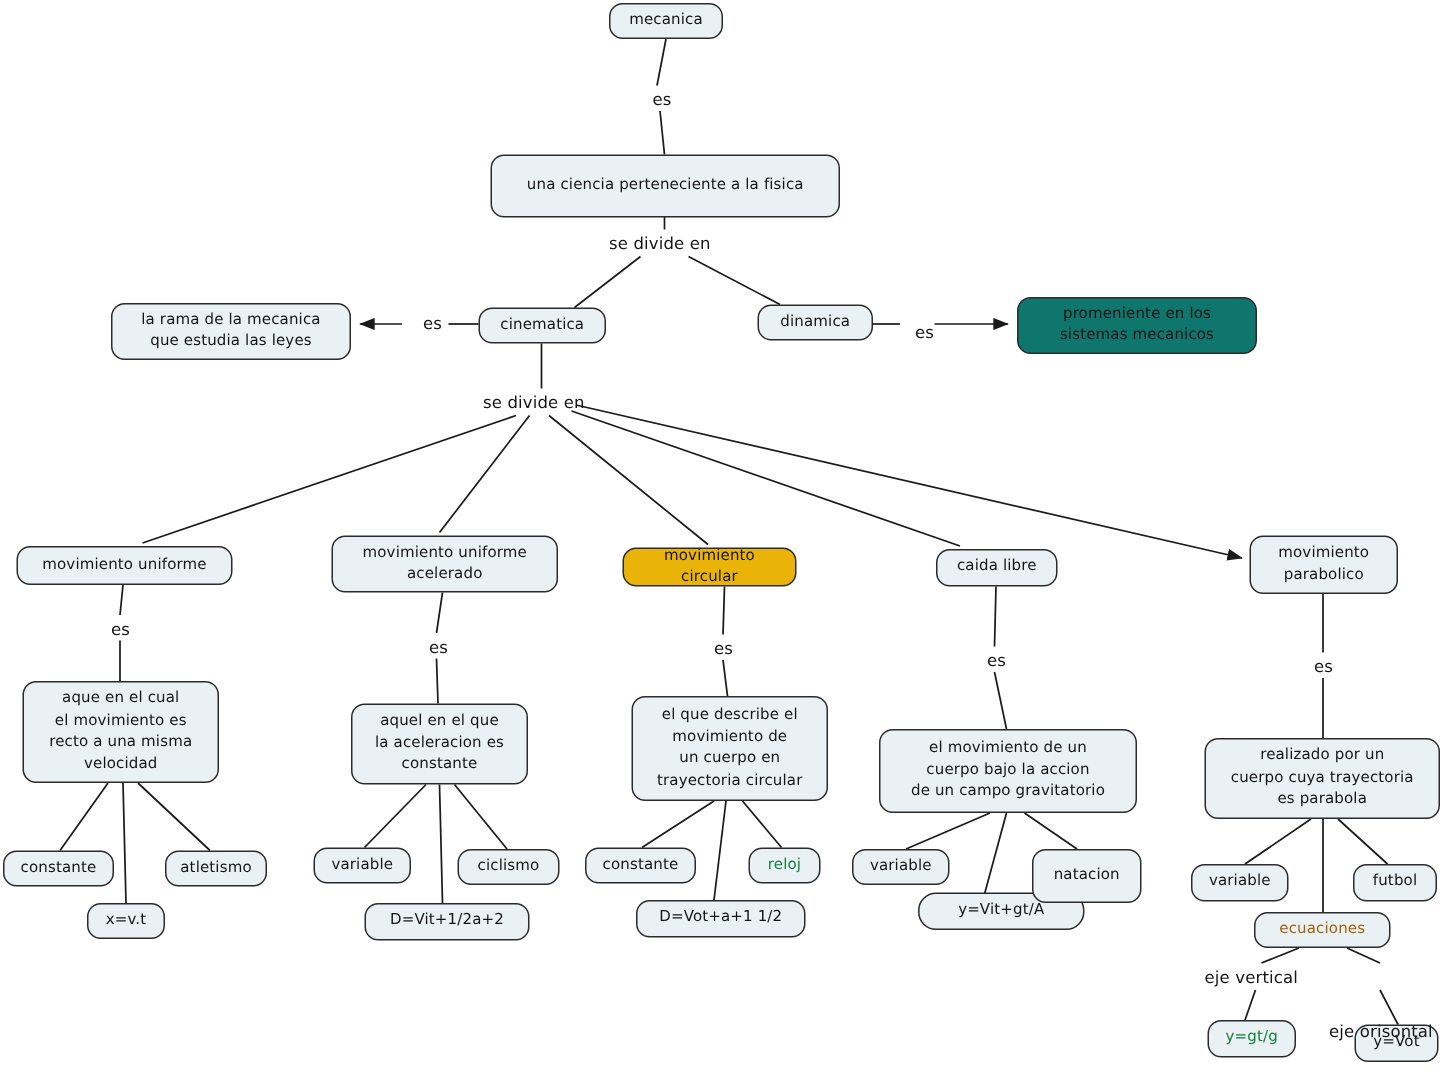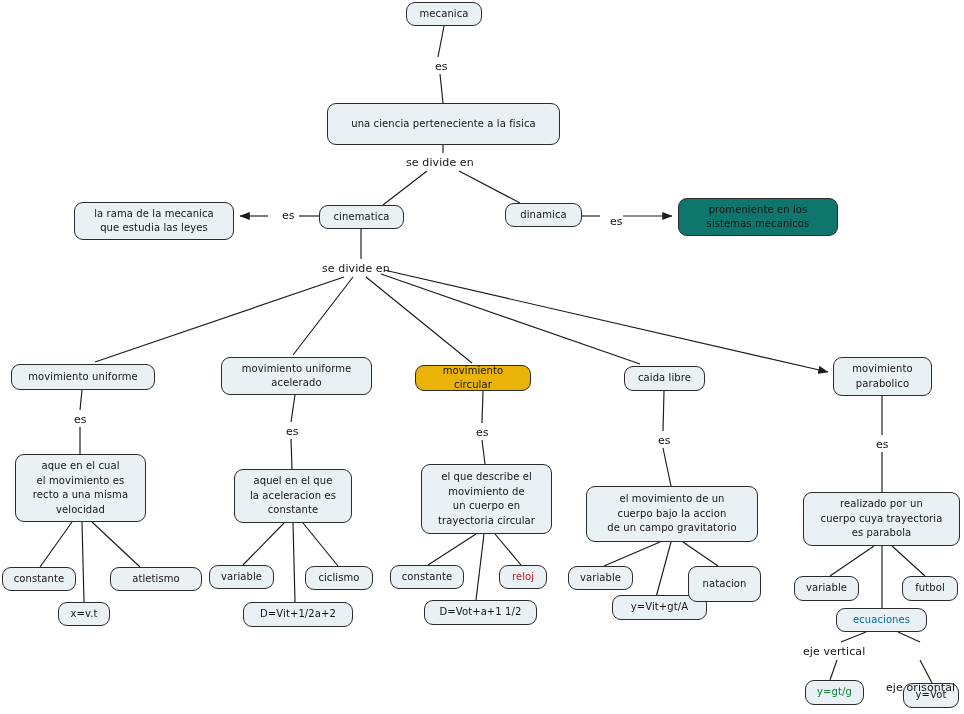--- a/index.html
+++ b/index.html
@@ -139,33 +139,33 @@
 un cuerpo en
 trayectoria circular</div>
       <div class="node" style="left: 586px; top: 486px; width: 172px; height: 56px; background: rgb(234, 241, 245); border-color: rgb(43, 43, 43); color: rgb(20, 20, 20);">el movimiento de un
 cuerpo bajo la accion
 de un campo gravitatorio</div>
       <div class="node" style="left: 803px; top: 492px; width: 157px; height: 54px; background: rgb(234, 241, 245); border-color: rgb(43, 43, 43); color: rgb(20, 20, 20);">realizado por un
 cuerpo cuya trayectoria
 es parabola</div>
       <div class="node" style="left: 2px; top: 567px; width: 74px; height: 24px; background: rgb(234, 241, 245); border-color: rgb(43, 43, 43); color: rgb(20, 20, 20);">constante</div>
       <div class="node" style="left: 58px; top: 602px; width: 52px; height: 24px; background: rgb(234, 241, 245); border-color: rgb(43, 43, 43); color: rgb(20, 20, 20);">x=v.t</div>
-      <div class="node" style="left: 110px; top: 567px; width: 92px; height: 24px; background: rgb(234, 241, 245); border-color: rgb(43, 43, 43); color: rgb(20, 20, 20);">atletismo</div>
+      <div class="node" style="left: 110px; top: 567px; width: 68px; height: 24px; background: rgb(234, 241, 245); border-color: rgb(43, 43, 43); color: rgb(20, 20, 20);">atletismo</div>
       <div class="node" style="left: 209px; top: 565px; width: 65px; height: 24px; background: rgb(234, 241, 245); border-color: rgb(43, 43, 43); color: rgb(20, 20, 20);">variable</div>
       <div class="node" style="left: 243px; top: 602px; width: 110px; height: 25px; background: rgb(234, 241, 245); border-color: rgb(43, 43, 43); color: rgb(20, 20, 20);">D=Vit+1/2a+2</div>
       <div class="node" style="left: 305px; top: 566px; width: 68px; height: 24px; background: rgb(234, 241, 245); border-color: rgb(43, 43, 43); color: rgb(20, 20, 20);">ciclismo</div>
       <div class="node" style="left: 390px; top: 565px; width: 74px; height: 24px; background: rgb(234, 241, 245); border-color: rgb(43, 43, 43); color: rgb(20, 20, 20);">constante</div>
       <div class="node" style="left: 424px; top: 600px; width: 113px; height: 25px; background: rgb(234, 241, 245); border-color: rgb(43, 43, 43); color: rgb(20, 20, 20);">D=Vot+a+1 1/2</div>
-      <div class="node" style="left: 499px; top: 565px; width: 48px; height: 24px; background: rgb(234, 241, 245); border-color: rgb(43, 43, 43); color: #b91c1c;">reloj</div>
+      <div class="node" style="left: 499px; top: 565px; width: 48px; height: 24px; background: rgb(234, 241, 245); border-color: rgb(43, 43, 43); color: #15803d;">reloj</div>
       <div class="node" style="left: 568px; top: 566px; width: 65px; height: 24px; background: rgb(234, 241, 245); border-color: rgb(43, 43, 43); color: rgb(20, 20, 20);">variable</div>
-      <div class="node" style="left: 612px; top: 595px; width: 95px; height: 25px; background: rgb(234, 241, 245); border-color: rgb(43, 43, 43); color: rgb(20, 20, 20);">y=Vit+gt/A</div>
+      <div class="node" style="left: 612px; top: 595px; width: 111px; height: 25px; background: rgb(234, 241, 245); border-color: rgb(43, 43, 43); color: rgb(20, 20, 20); border-radius: 12px;">y=Vit+gt/A</div>
       <div class="node" style="left: 688px; top: 566px; width: 73px; height: 36px; background: rgb(234, 241, 245); border-color: rgb(43, 43, 43); color: rgb(20, 20, 20);">natacion</div>
       <div class="node" style="left: 794px; top: 576px; width: 65px; height: 25px; background: rgb(234, 241, 245); border-color: rgb(43, 43, 43); color: rgb(20, 20, 20);">variable</div>
       <div class="node" style="left: 902px; top: 576px; width: 56px; height: 25px; background: rgb(234, 241, 245); border-color: rgb(43, 43, 43); color: rgb(20, 20, 20);">futbol</div>
-      <div class="node" style="left: 836px; top: 608px; width: 91px; height: 24px; background: rgb(234, 241, 245); border-color: rgb(43, 43, 43); color: #0369a1;">ecuaciones</div>
+      <div class="node" style="left: 836px; top: 608px; width: 91px; height: 24px; background: rgb(234, 241, 245); border-color: rgb(43, 43, 43); color: #a16207;">ecuaciones</div>
       <div class="node" style="left: 805px; top: 680px; width: 59px; height: 25px; background: rgb(234, 241, 245); border-color: rgb(43, 43, 43); color: #15803d;">y=gt/g</div>
       <div class="node" style="left: 903px; top: 683px; width: 56px; height: 25px; background: rgb(234, 241, 245); border-color: rgb(43, 43, 43); color: rgb(20, 20, 20);">y=Vot</div>
     </div>
   <div id="labels-layer">
       <div class="link-label" style="left: 435px; top: 60px; color: rgb(20, 20, 20);">es</div>
       <div class="link-label" style="left: 406px; top: 156px; color: rgb(20, 20, 20);">se divide en</div>
       <div class="link-label" style="left: 282px; top: 209px; color: rgb(20, 20, 20);">es</div>
       <div class="link-label" style="left: 610px; top: 215px; color: rgb(20, 20, 20);">es</div>
       <div class="link-label" style="left: 322px; top: 262px; color: rgb(20, 20, 20);">se divide en</div>
       <div class="link-label" style="left: 74px; top: 413px; color: rgb(20, 20, 20);">es</div>

